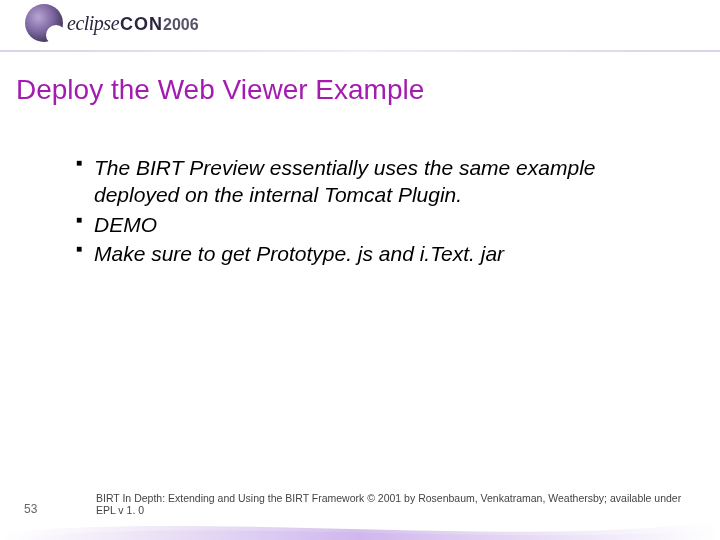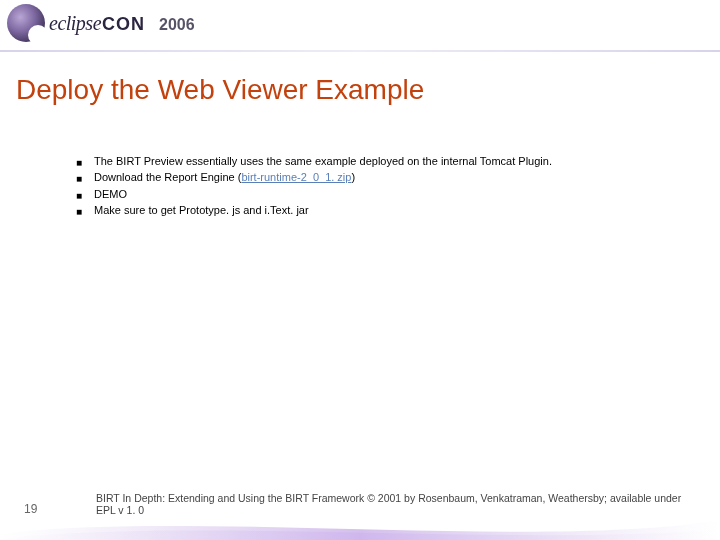--- a/index.html
+++ b/index.html
@@ -13,21 +13,21 @@
     overflow: hidden;
   }
 
   
   .header {
     position: relative;
     height: 58px;
   }
   .logo-wrap {
     position: absolute;
-    left: 7px;
+    left: 25px;
     top: 4px;
     display: flex;
     align-items: center;
     justify-content: center;
   }
   .logo-disc {
     width: 38px;
     height: 38px;
     border-radius: 50%;
     background: radial-gradient(circle at 35% 35%, #b9a6d4 0%, #806aa3 40%, #3b2f55 80%, #1e1730 100%);
@@ -61,50 +61,51 @@
     font-weight: bold;
     color: #2c2540;
     margin-left: 1px;
     letter-spacing: 1px;
   }
   .logo-year {
     font-family: Arial, sans-serif;
     font-size: 16px;
     font-weight: bold;
     color: #585268;
-    margin-left: 14px;
+    margin-left: 0;
   }
   .header-rule {
     position: absolute;
     left: 0;
     right: 0;
     top: 50px;
     height: 2px;
     background: linear-gradient(to right, #d8d3ea 0%, #efecf6 50%, #d8d3ea 100%);
   }
 
   
   .title {
     position: absolute;
     left: 16px;
     top: 74px;
     font-size: 28px;
-    color: #c2410c;
+    color: #a21caf;
     font-weight: normal;
   }
 
   
   .bullets {
     position: absolute;
     left: 76px;
     top: 154px;
     width: 590px;
-    font-size: 11px;
+    font-size: 21px;
     color: #000;
     line-height: 1.3;
+    font-style: italic;
   }
   .bullet-item {
     position: relative;
     padding-left: 18px;
     margin-bottom: 2px;
   }
   .bullet-item::before {
     content: "■";
     position: absolute;
     left: 0;
@@ -157,31 +158,28 @@
   <div class="header-rule"></div>
 </div>
 
 <div class="title">Deploy the Web Viewer Example</div>
 
 <div class="bullets">
   <div class="bullet-item">
     <span>The BIRT Preview essentially uses the same example deployed on the internal Tomcat Plugin.</span>
   </div>
   <div class="bullet-item">
-    <span>Download the Report Engine (</span><span class="link">birt-runtime-2_0_1. zip</span><span>)</span>
-  </div>
-  <div class="bullet-item">
     <span>DEMO</span>
   </div>
   <div class="bullet-item">
     <span>Make sure to get Prototype. js and i.Text. jar</span>
   </div>
 </div>
 
-<div class="slide-number">19</div>
+<div class="slide-number">53</div>
 <div class="footer-text">BIRT In Depth: Extending and Using the BIRT Framework © 2001 by Rosenbaum, Venkatraman, Weathersby; available under EPL v 1. 0</div>
 
 <svg class="footer-swoosh" viewBox="0 0 720 50" preserveAspectRatio="none">
   <defs>
     <linearGradient id="g1" x1="0" y1="0" x2="1" y2="0">
       <stop offset="0%" stop-color="#bda3e0" stop-opacity="0.0"></stop>
       <stop offset="50%" stop-color="#a071d6" stop-opacity="0.45"></stop>
       <stop offset="100%" stop-color="#bda3e0" stop-opacity="0.0"></stop>
     </linearGradient>
     <linearGradient id="g2" x1="0" y1="0" x2="1" y2="0">

